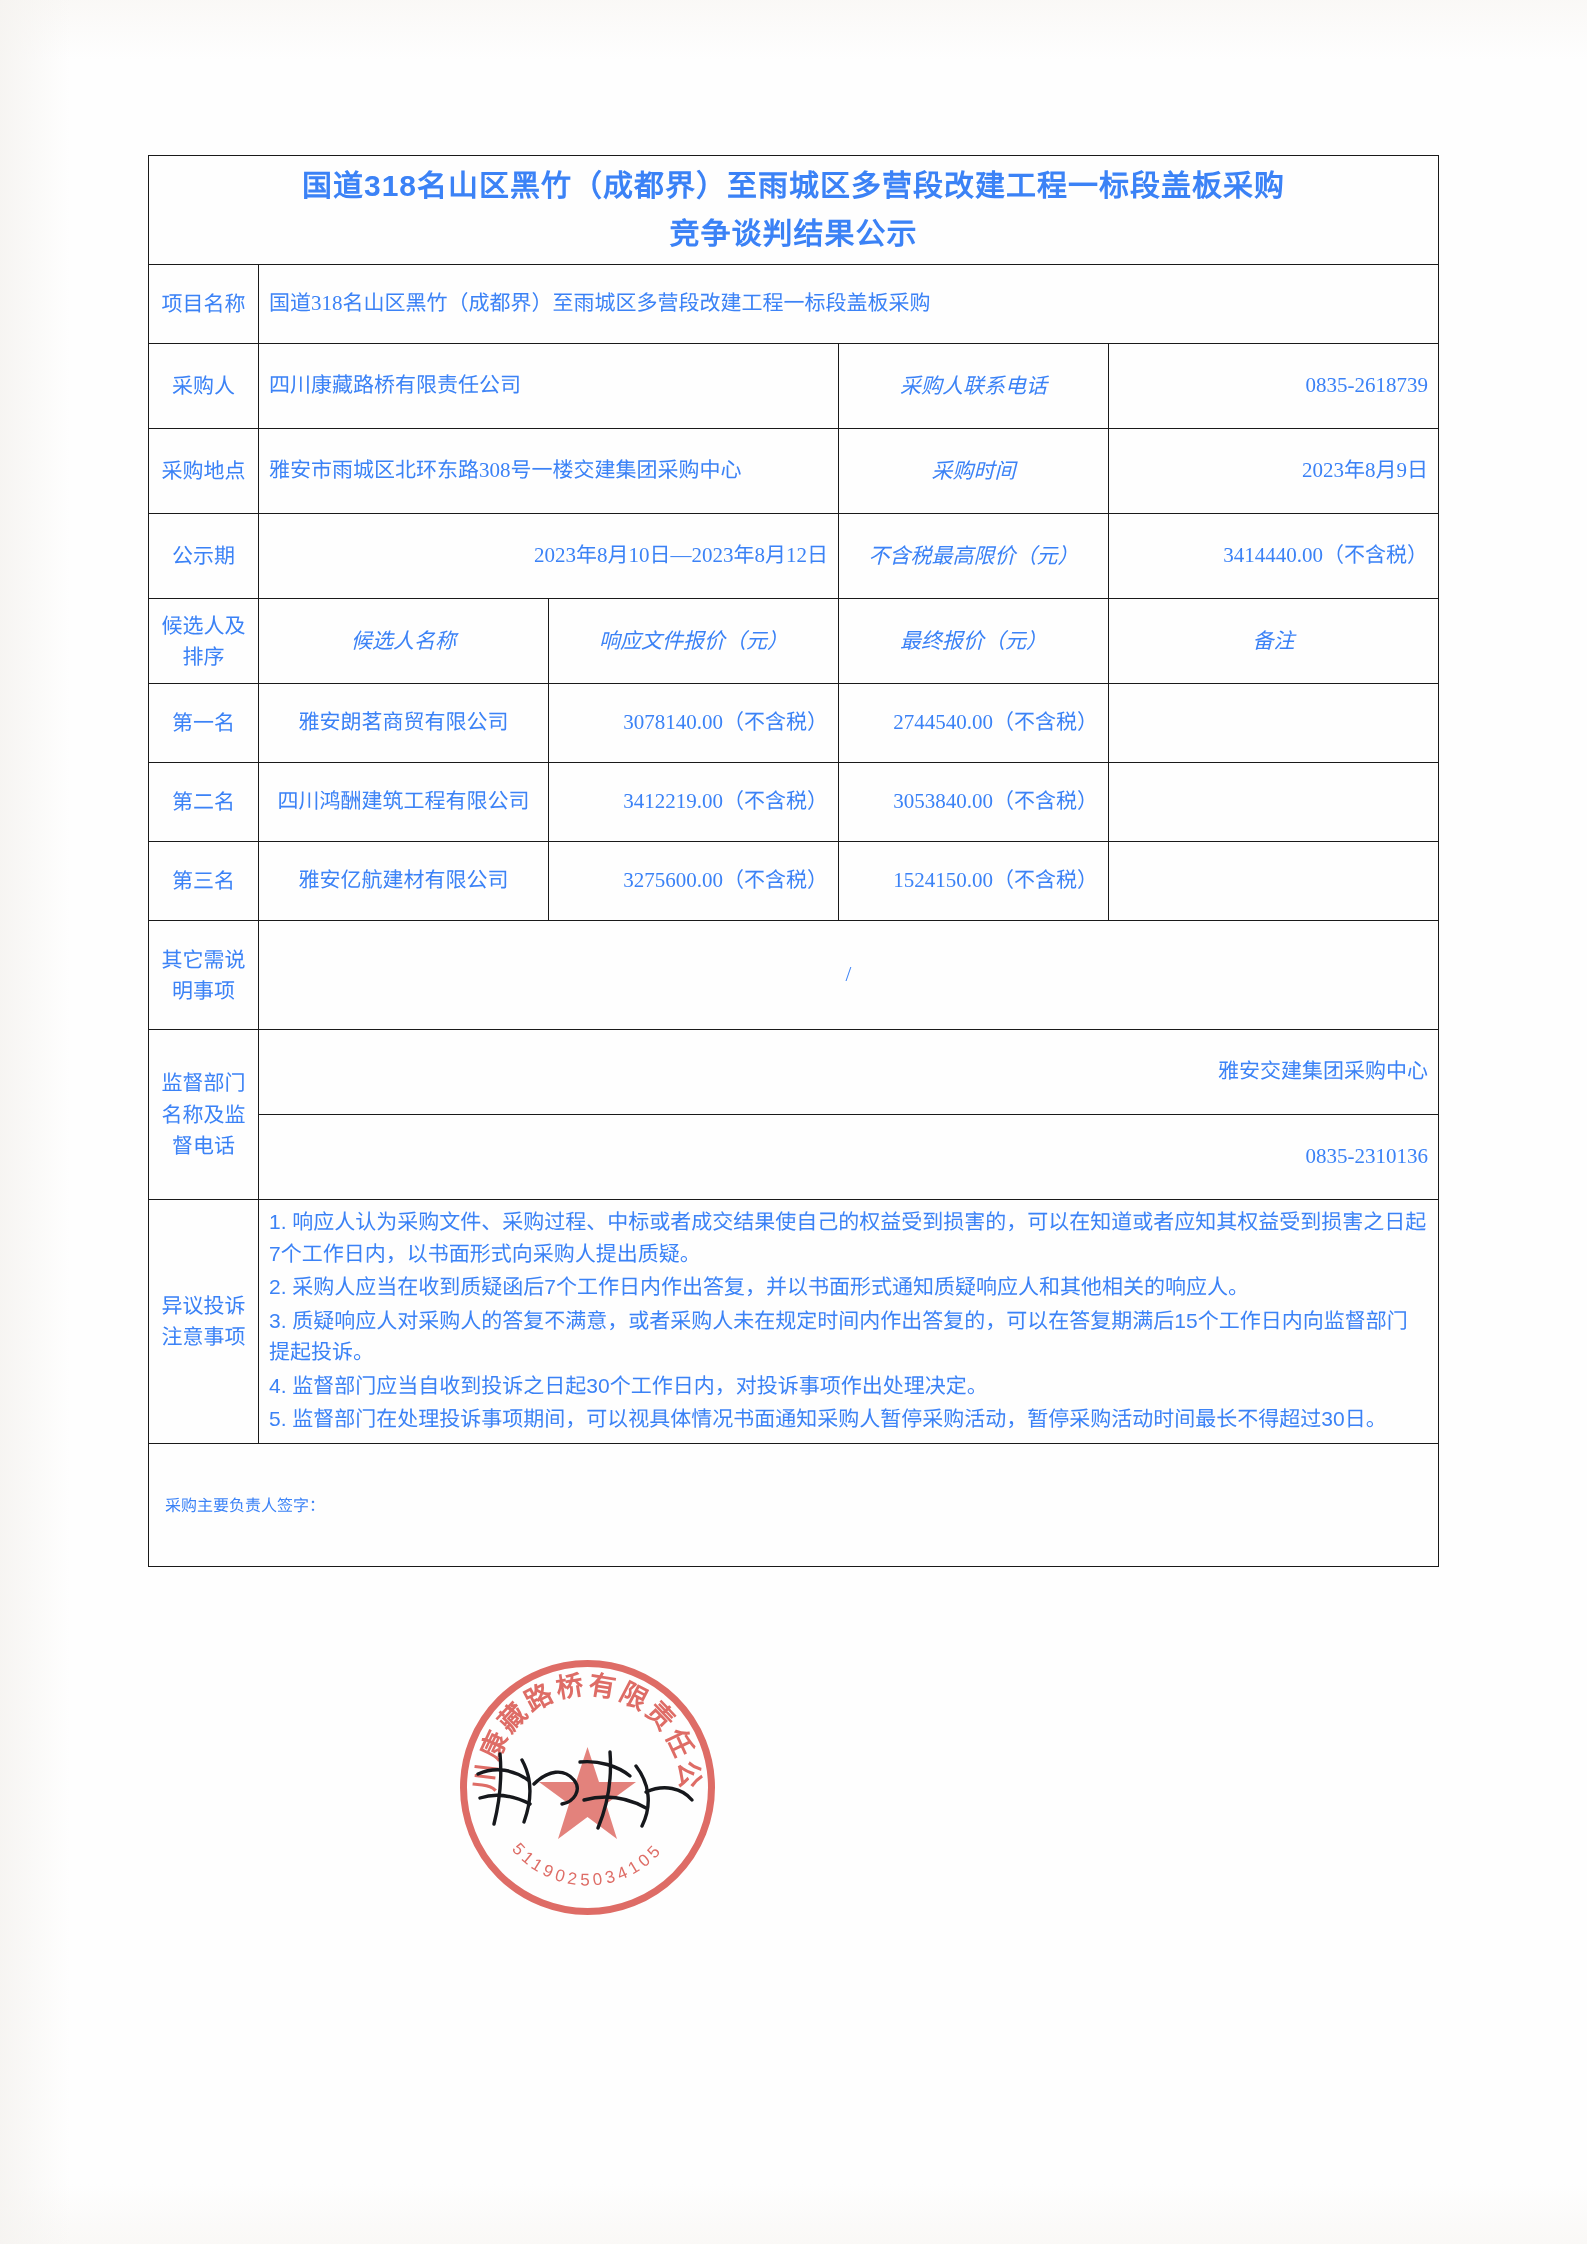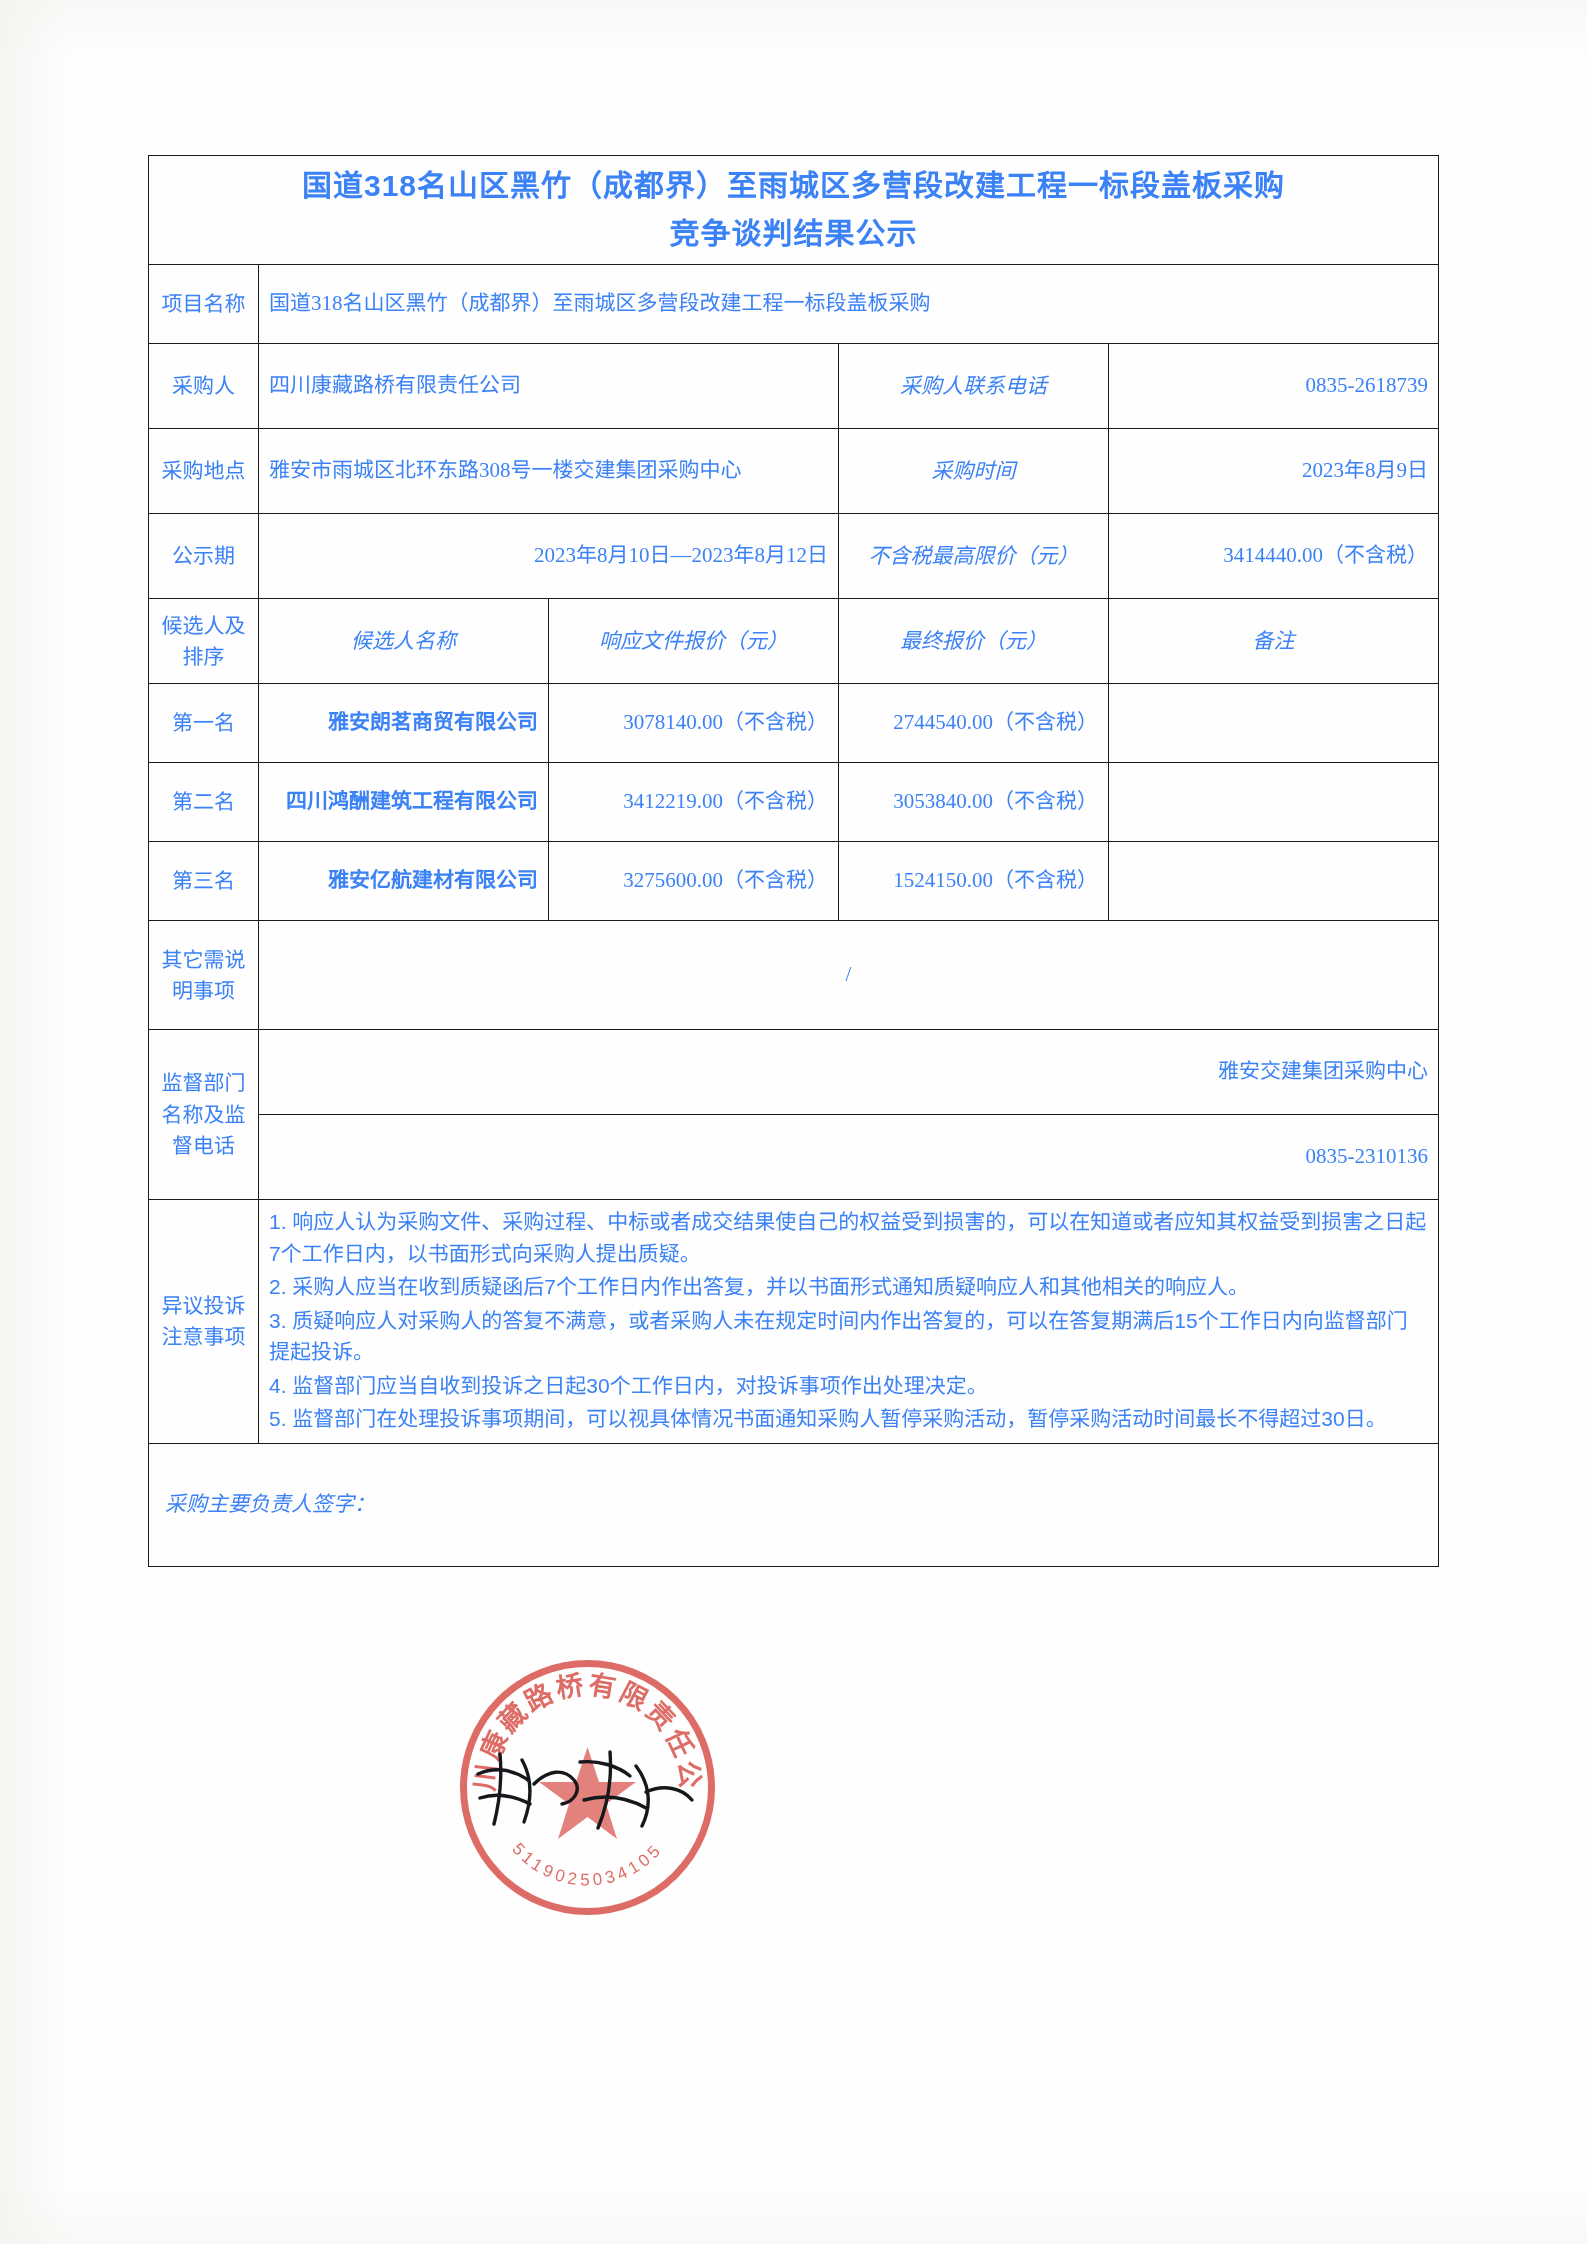--- a/index.html
+++ b/index.html
@@ -87,22 +87,21 @@
   .hdr-center {
     text-align: center;
     font-family: "Liberation Sans", "DejaVu Sans", sans-serif;
     font-style: italic;
   }
   .rank {
     text-align: center;
     font-family: "Liberation Sans", "DejaVu Sans", sans-serif;
   }
   .cand-name {
-    text-align: right;
-    font-weight: bold;
+    text-align: center;
   }
   .tall-66 { height: 66px; margin-left: 28px; }
   .tall-72 { height: 72px; }
   .other-cell {
     height: 96px;
     text-align: center;
     vertical-align: middle;
     font-size: 22px;
   }
   .notes-cell {
@@ -115,23 +114,22 @@
   .notes-cell p {
     margin: 0 0 2px 0;
     text-indent: 0;
   }
   .sign-cell {
     height: 110px;
     vertical-align: middle;
   }
   .sign-label {
     font-family: "Liberation Sans", "DejaVu Sans", sans-serif;
-    font-size: 21px;
+    font-size: 16px;
     padding-left: 6px;
-    font-style: italic;
   }
 
   
   .stamp {
     position: absolute;
     left: 455px;
     top: 1655px;
     width: 265px;
     height: 265px;
     pointer-events: none;

